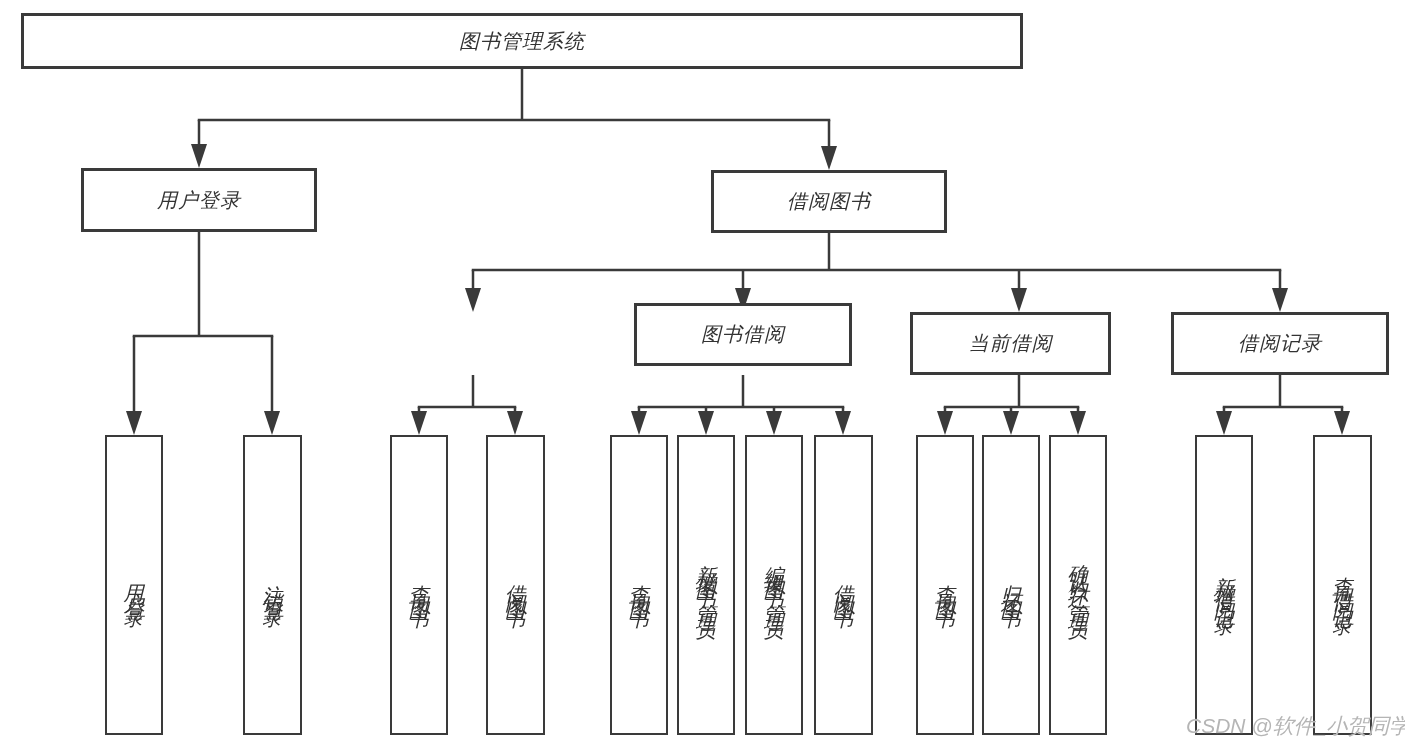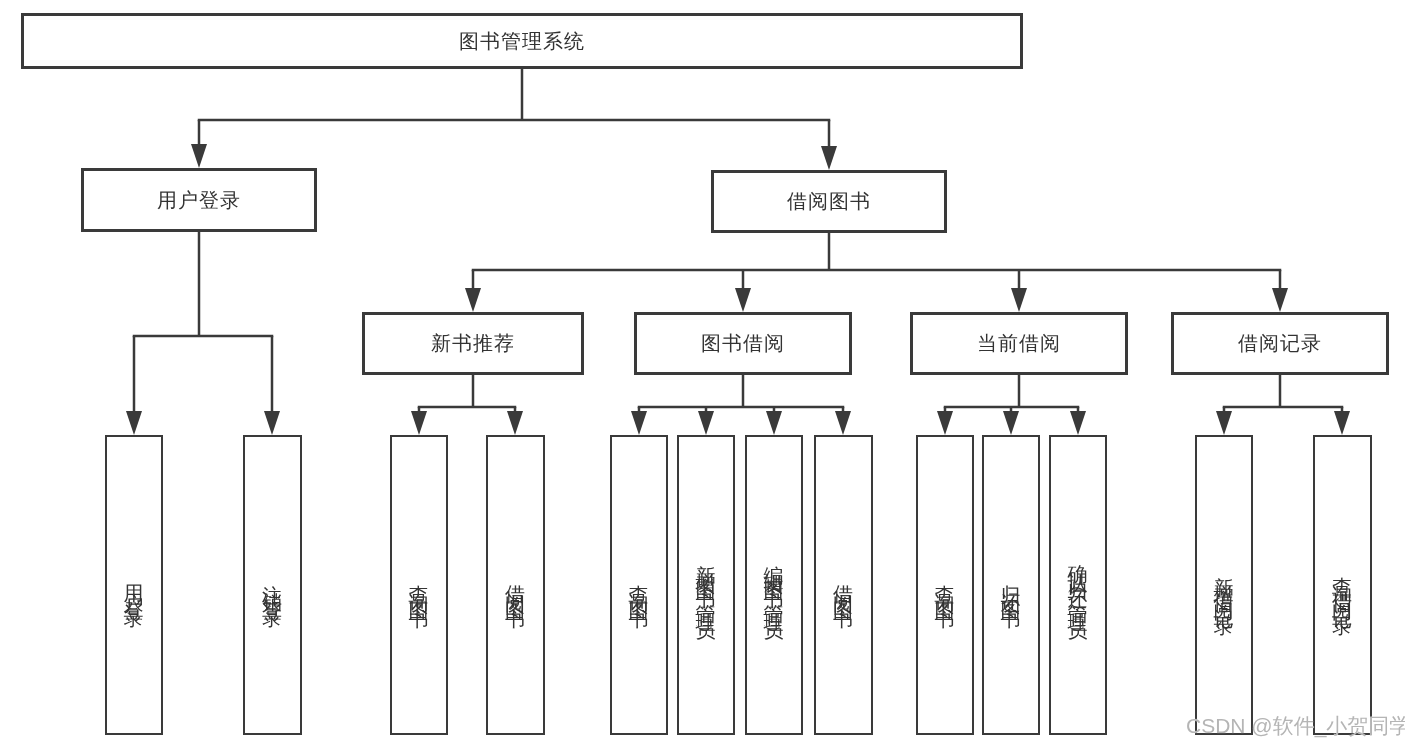--- a/index.html
+++ b/index.html
@@ -7,20 +7,21 @@
     padding: 0;
     background: #ffffff;
     font-family: "Liberation Sans", sans-serif;
   }
   .stage {
     position: relative;
     width: 1405px;
     height: 747px;
     background: #ffffff;
     overflow: hidden;
+    font-style: italic;
   }
   svg.wires {
     position: absolute;
     left: 0; top: 0;
     width: 1405px;
     height: 747px;
     z-index: 1;
   }
   .box {
     position: absolute;
@@ -155,27 +156,24 @@
     <span class="hlabel">图书管理系统</span>
   </div>
 
   <div class="box" style="left:81px; top:168px; width:236px; height:64px">
     <span class="hlabel">用户登录</span>
   </div>
   <div class="box" style="left:711px; top:170px; width:236px; height:63px">
     <span class="hlabel">借阅图书</span>
   </div>
 
-  <div class="box" style="left:362px; top:312px; width:222px; height:63px">
-    <span class="hlabel">新书推荐</span>
-  </div>
-  <div class="box" style="left:634px; top:312px; width:218px; height:63px">
+  <div class="box" style="left:634px; top:303px; width:218px; height:63px">
     <span class="hlabel">图书借阅</span>
   </div>
-  <div class="box" style="left:910px; top:312px; width:218px; height:63px">
+  <div class="box" style="left:910px; top:312px; width:201px; height:63px">
     <span class="hlabel">当前借阅</span>
   </div>
   <div class="box" style="left:1171px; top:312px; width:218px; height:63px">
     <span class="hlabel">借阅记录</span>
   </div>
 
   <div class="leaf" style="left:105px; width:58px">
     <span class="vlabel">用户登录</span>
   </div>
   <div class="leaf" style="left:243px; width:59px">

